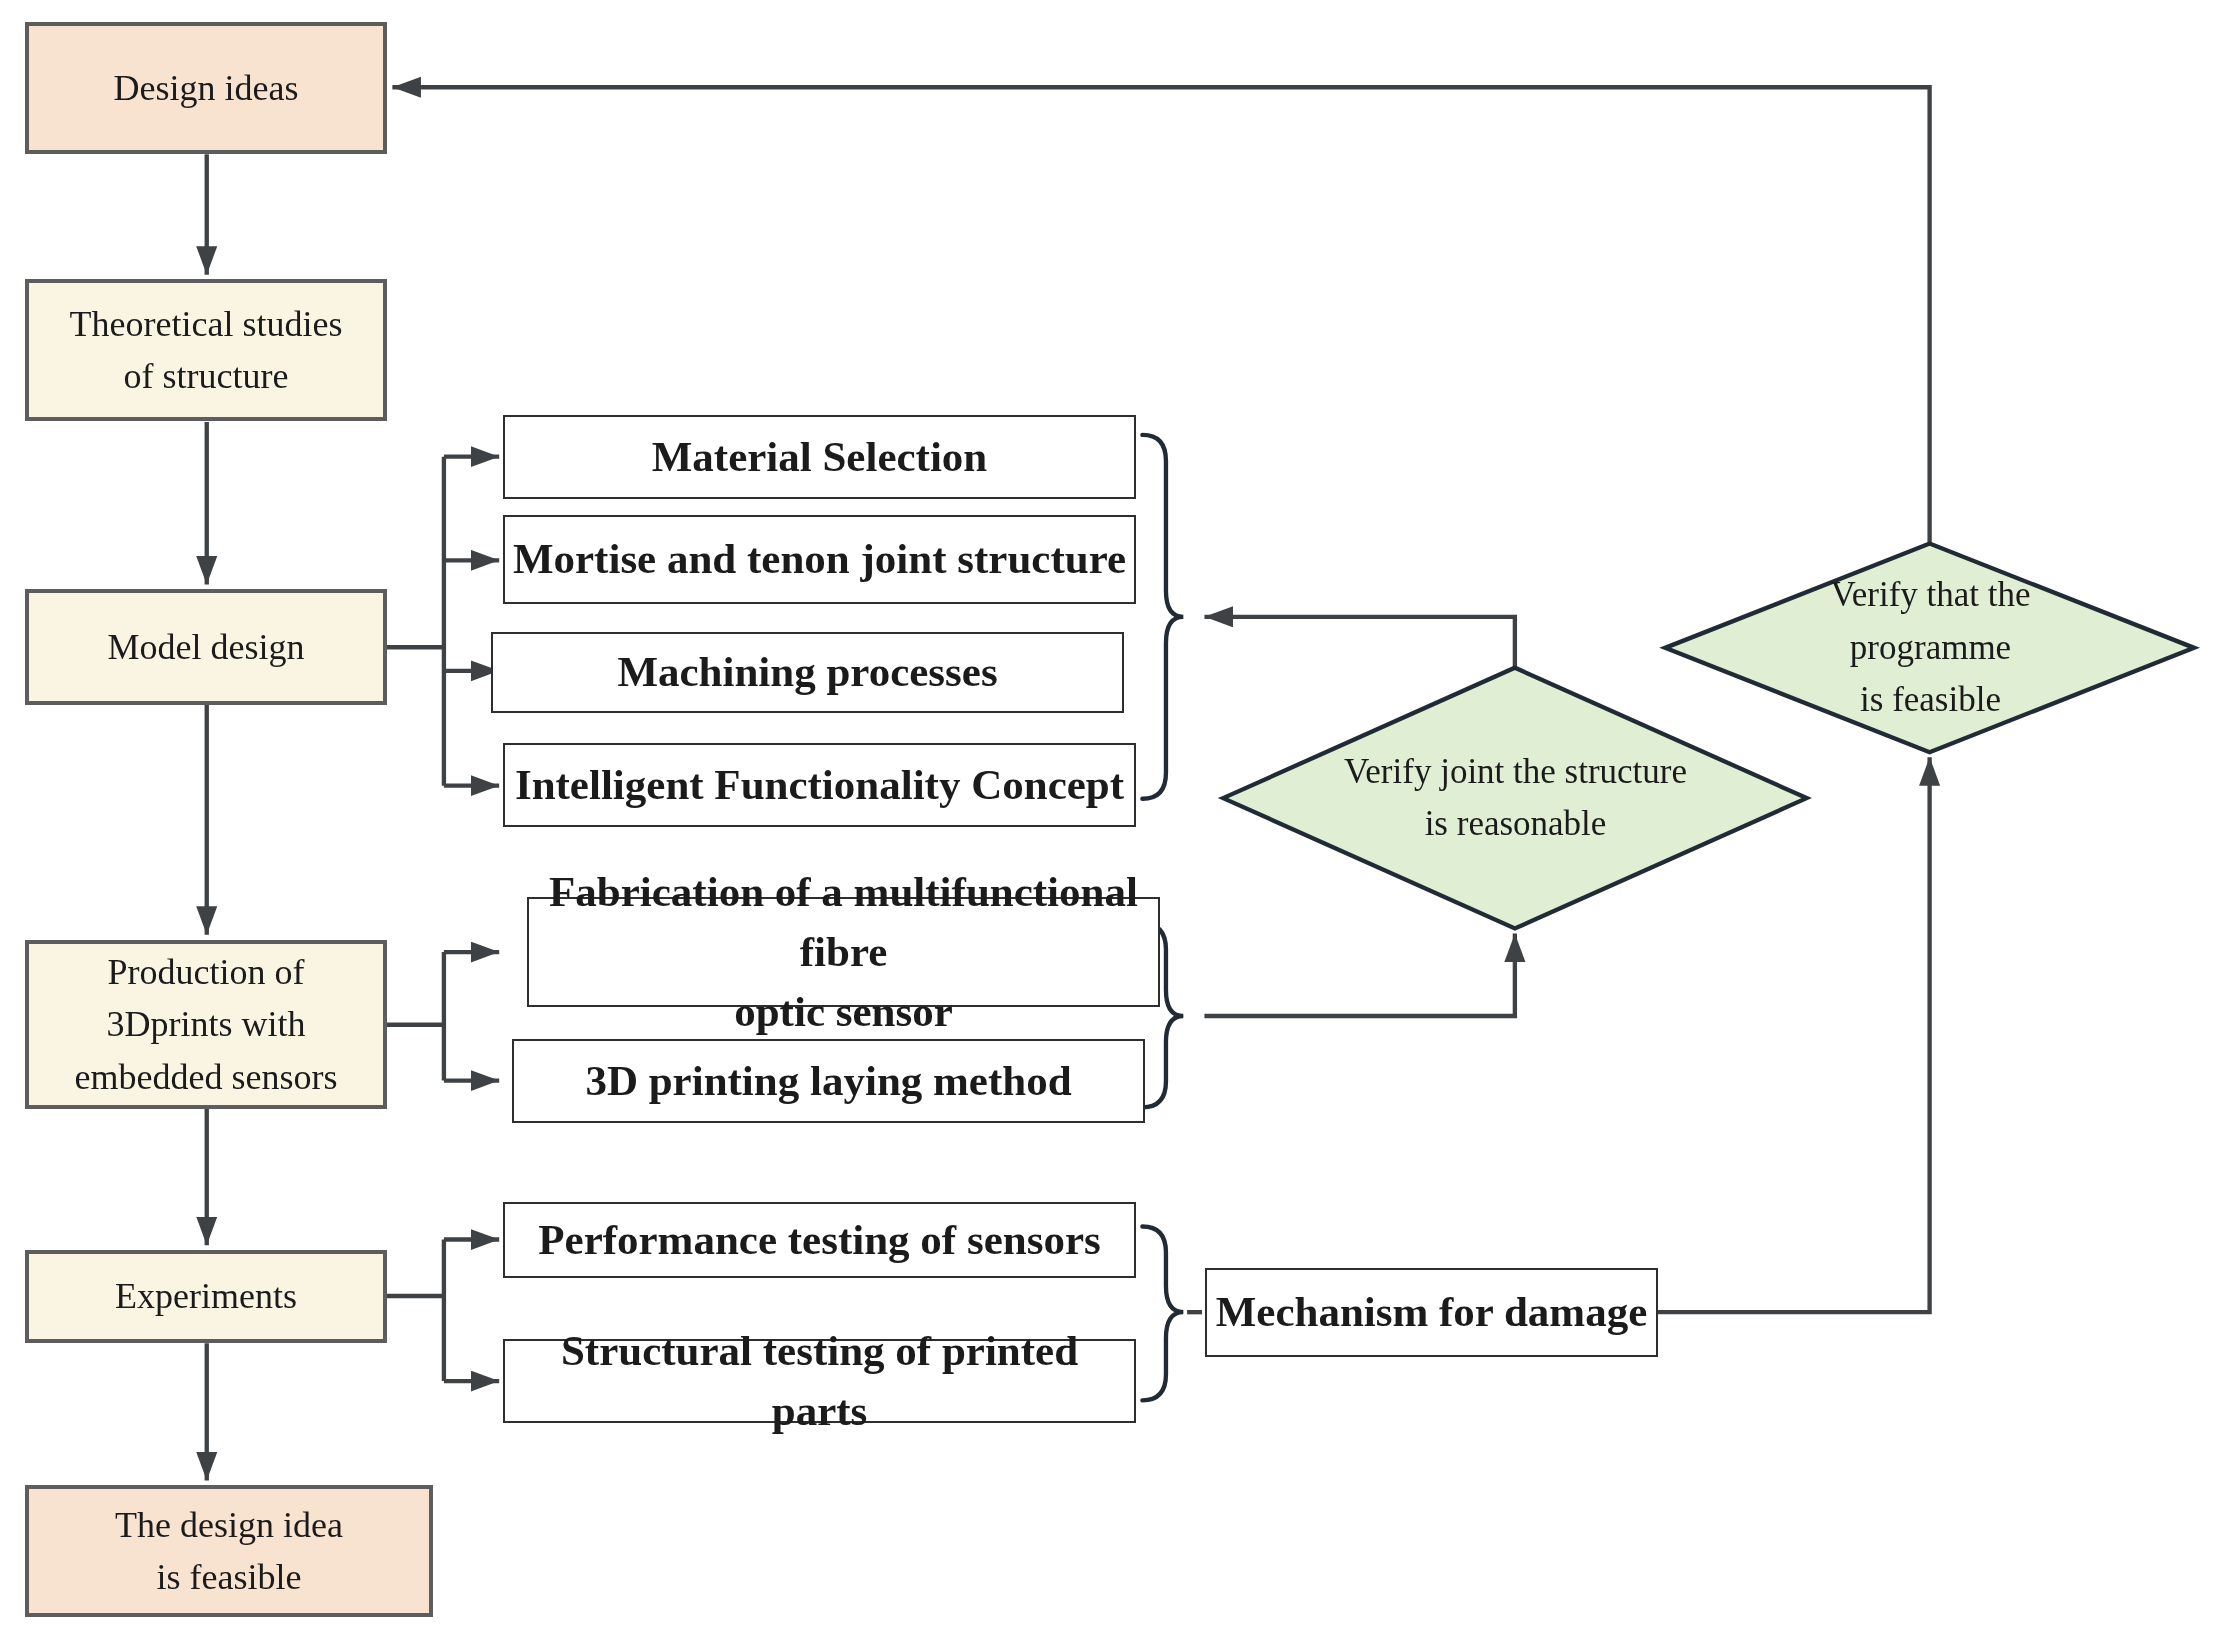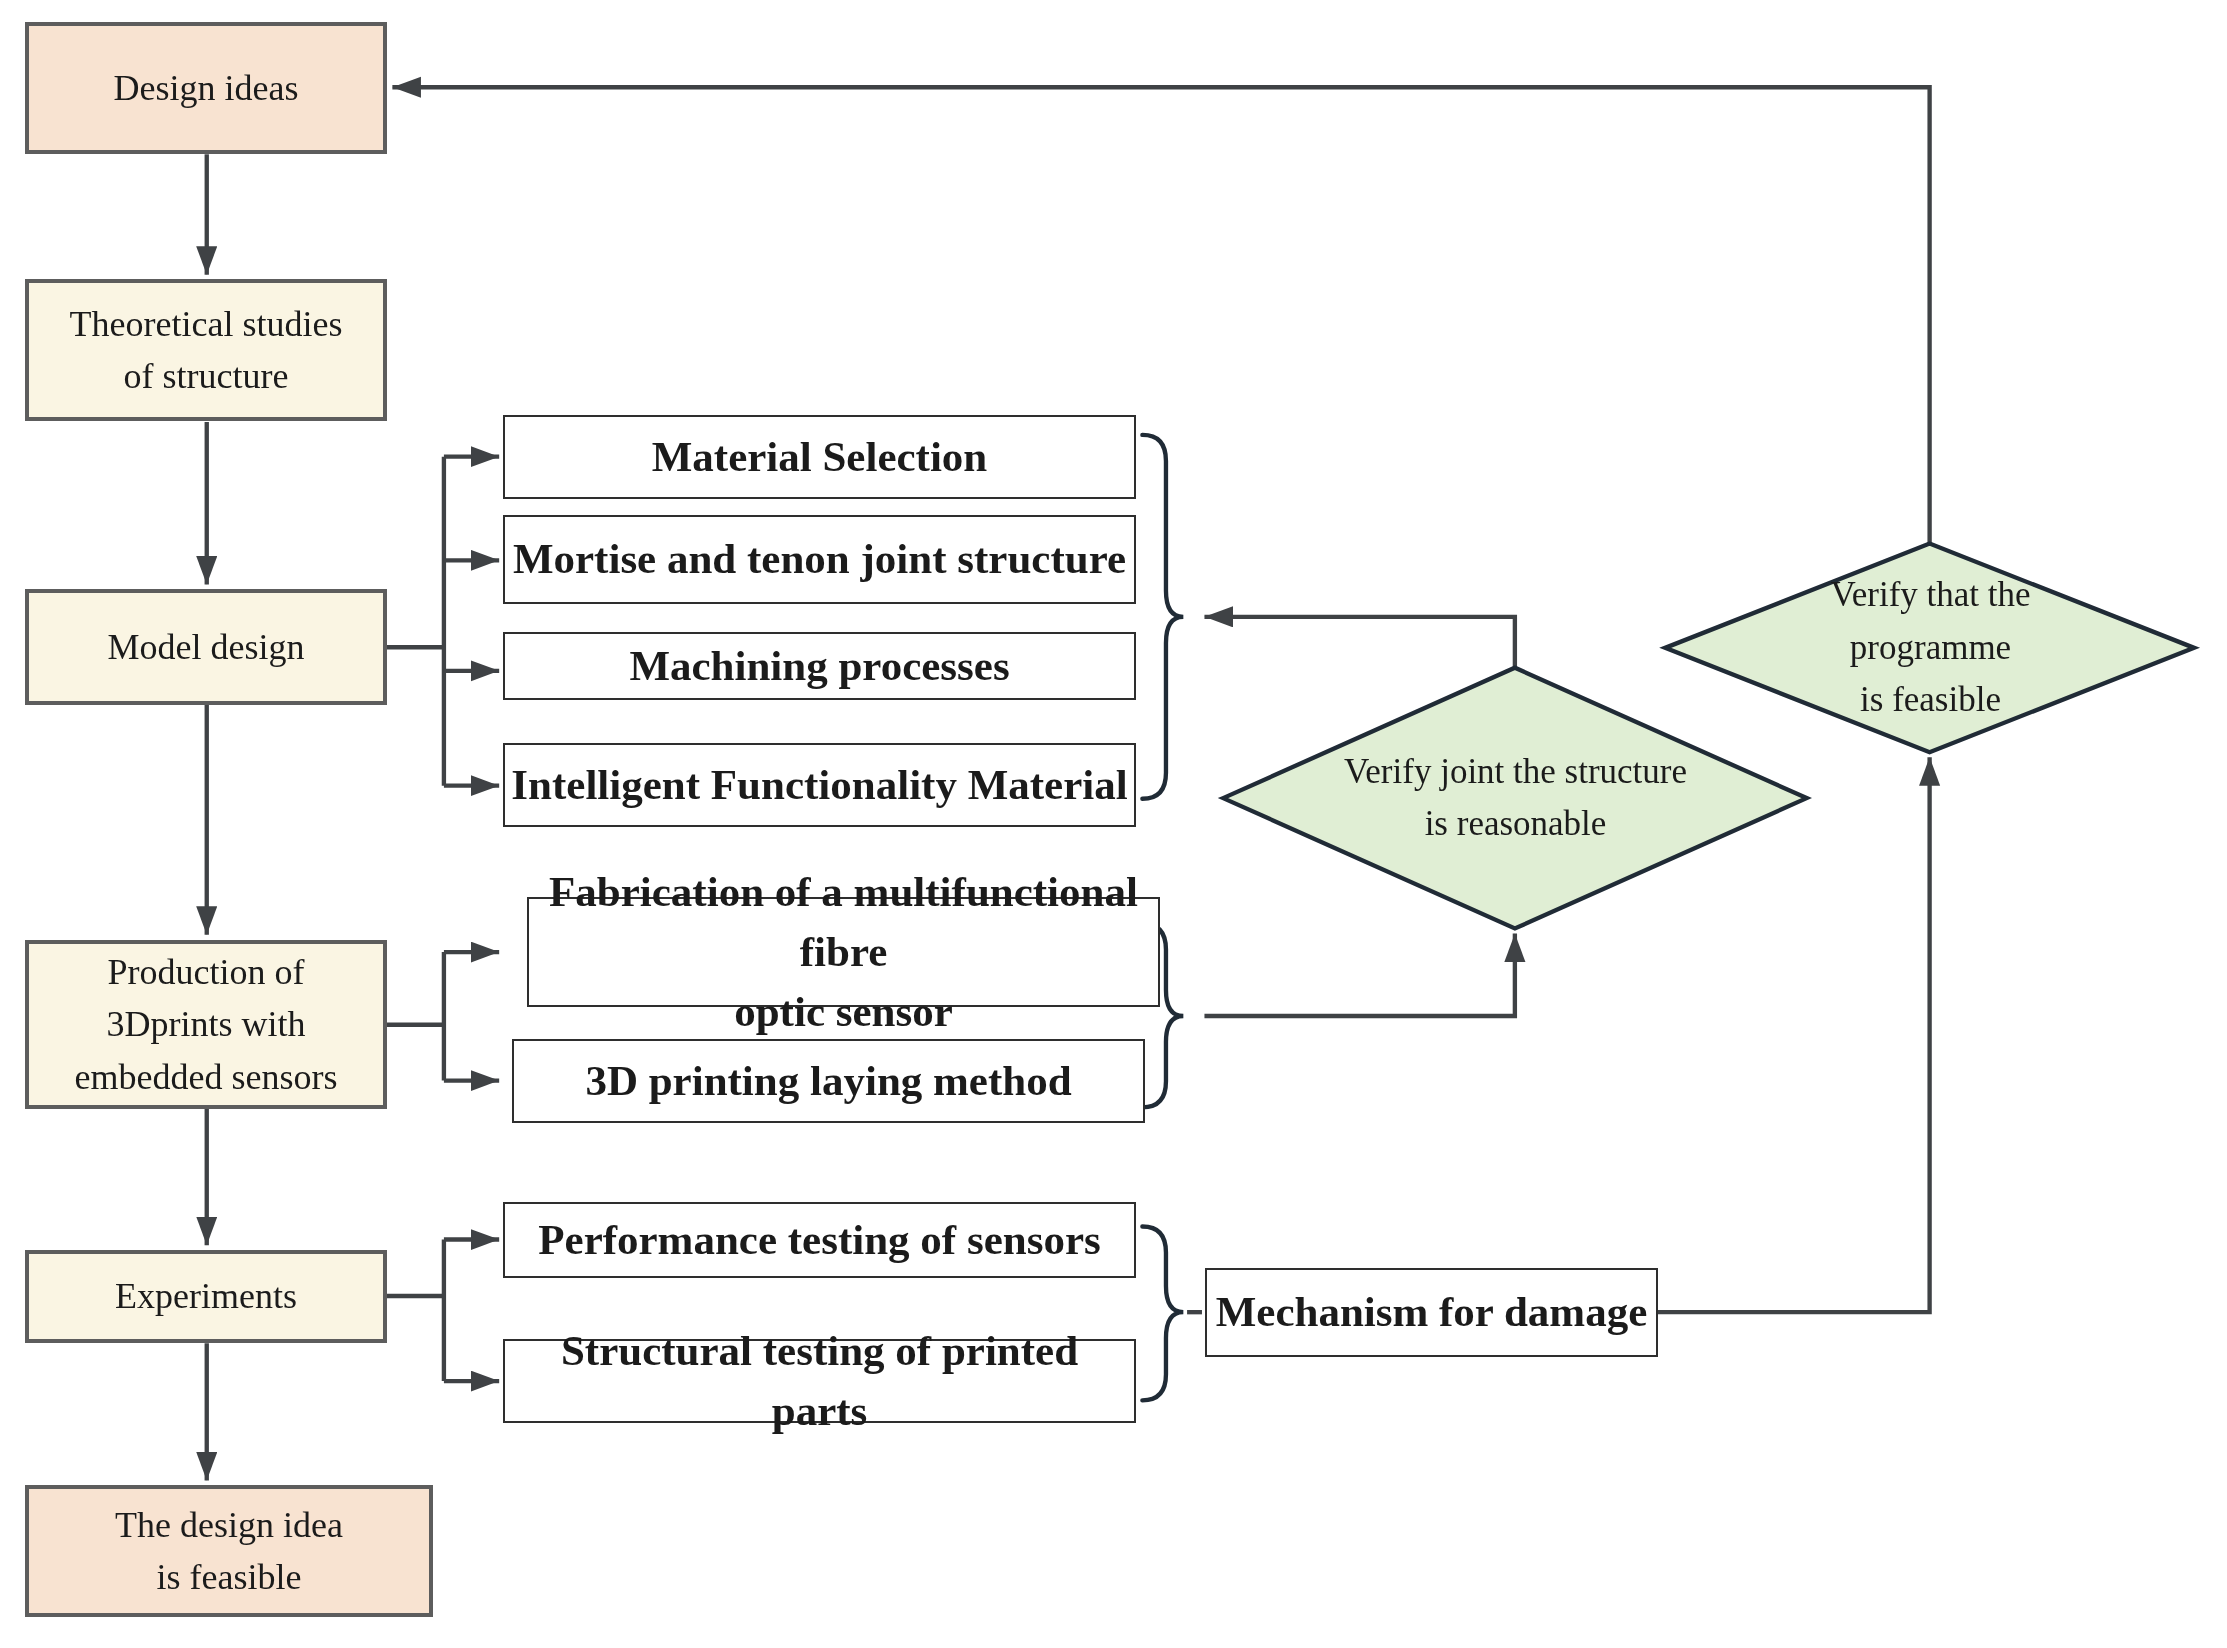--- a/index.html
+++ b/index.html
@@ -109,25 +109,25 @@
       <div>The design idea</div>
       <div>is feasible</div>
     </div>
 
   <div class="node item" style="left:503px;top:415px;width:633px;height:84px;">
       <div>Material Selection</div>
     </div>
   <div class="node item" style="left:503px;top:515px;width:633px;height:89px;">
       <div>Mortise and tenon joint structure</div>
     </div>
-  <div class="node item" style="left:503px;top:632px;width:633px;height:68px;">
+  <div class="node item" style="left:491px;top:632px;width:633px;height:81px;">
       <div>Machining processes</div>
     </div>
   <div class="node item" style="left:503px;top:743px;width:633px;height:84px;">
-      <div>Intelligent Functionality Material</div>
+      <div>Intelligent Functionality Concept</div>
     </div>
 
   <div class="node item" style="left:503px;top:897px;width:633px;height:110px;margin-left:24px;">
       <div>Fabrication of a multifunctional fibre</div>
       <div>optic sensor</div>
     </div>
   <div class="node item" style="left:503px;top:1039px;width:633px;height:84px;margin-left:9px;">
       <div>3D printing laying method</div>
     </div>
 

